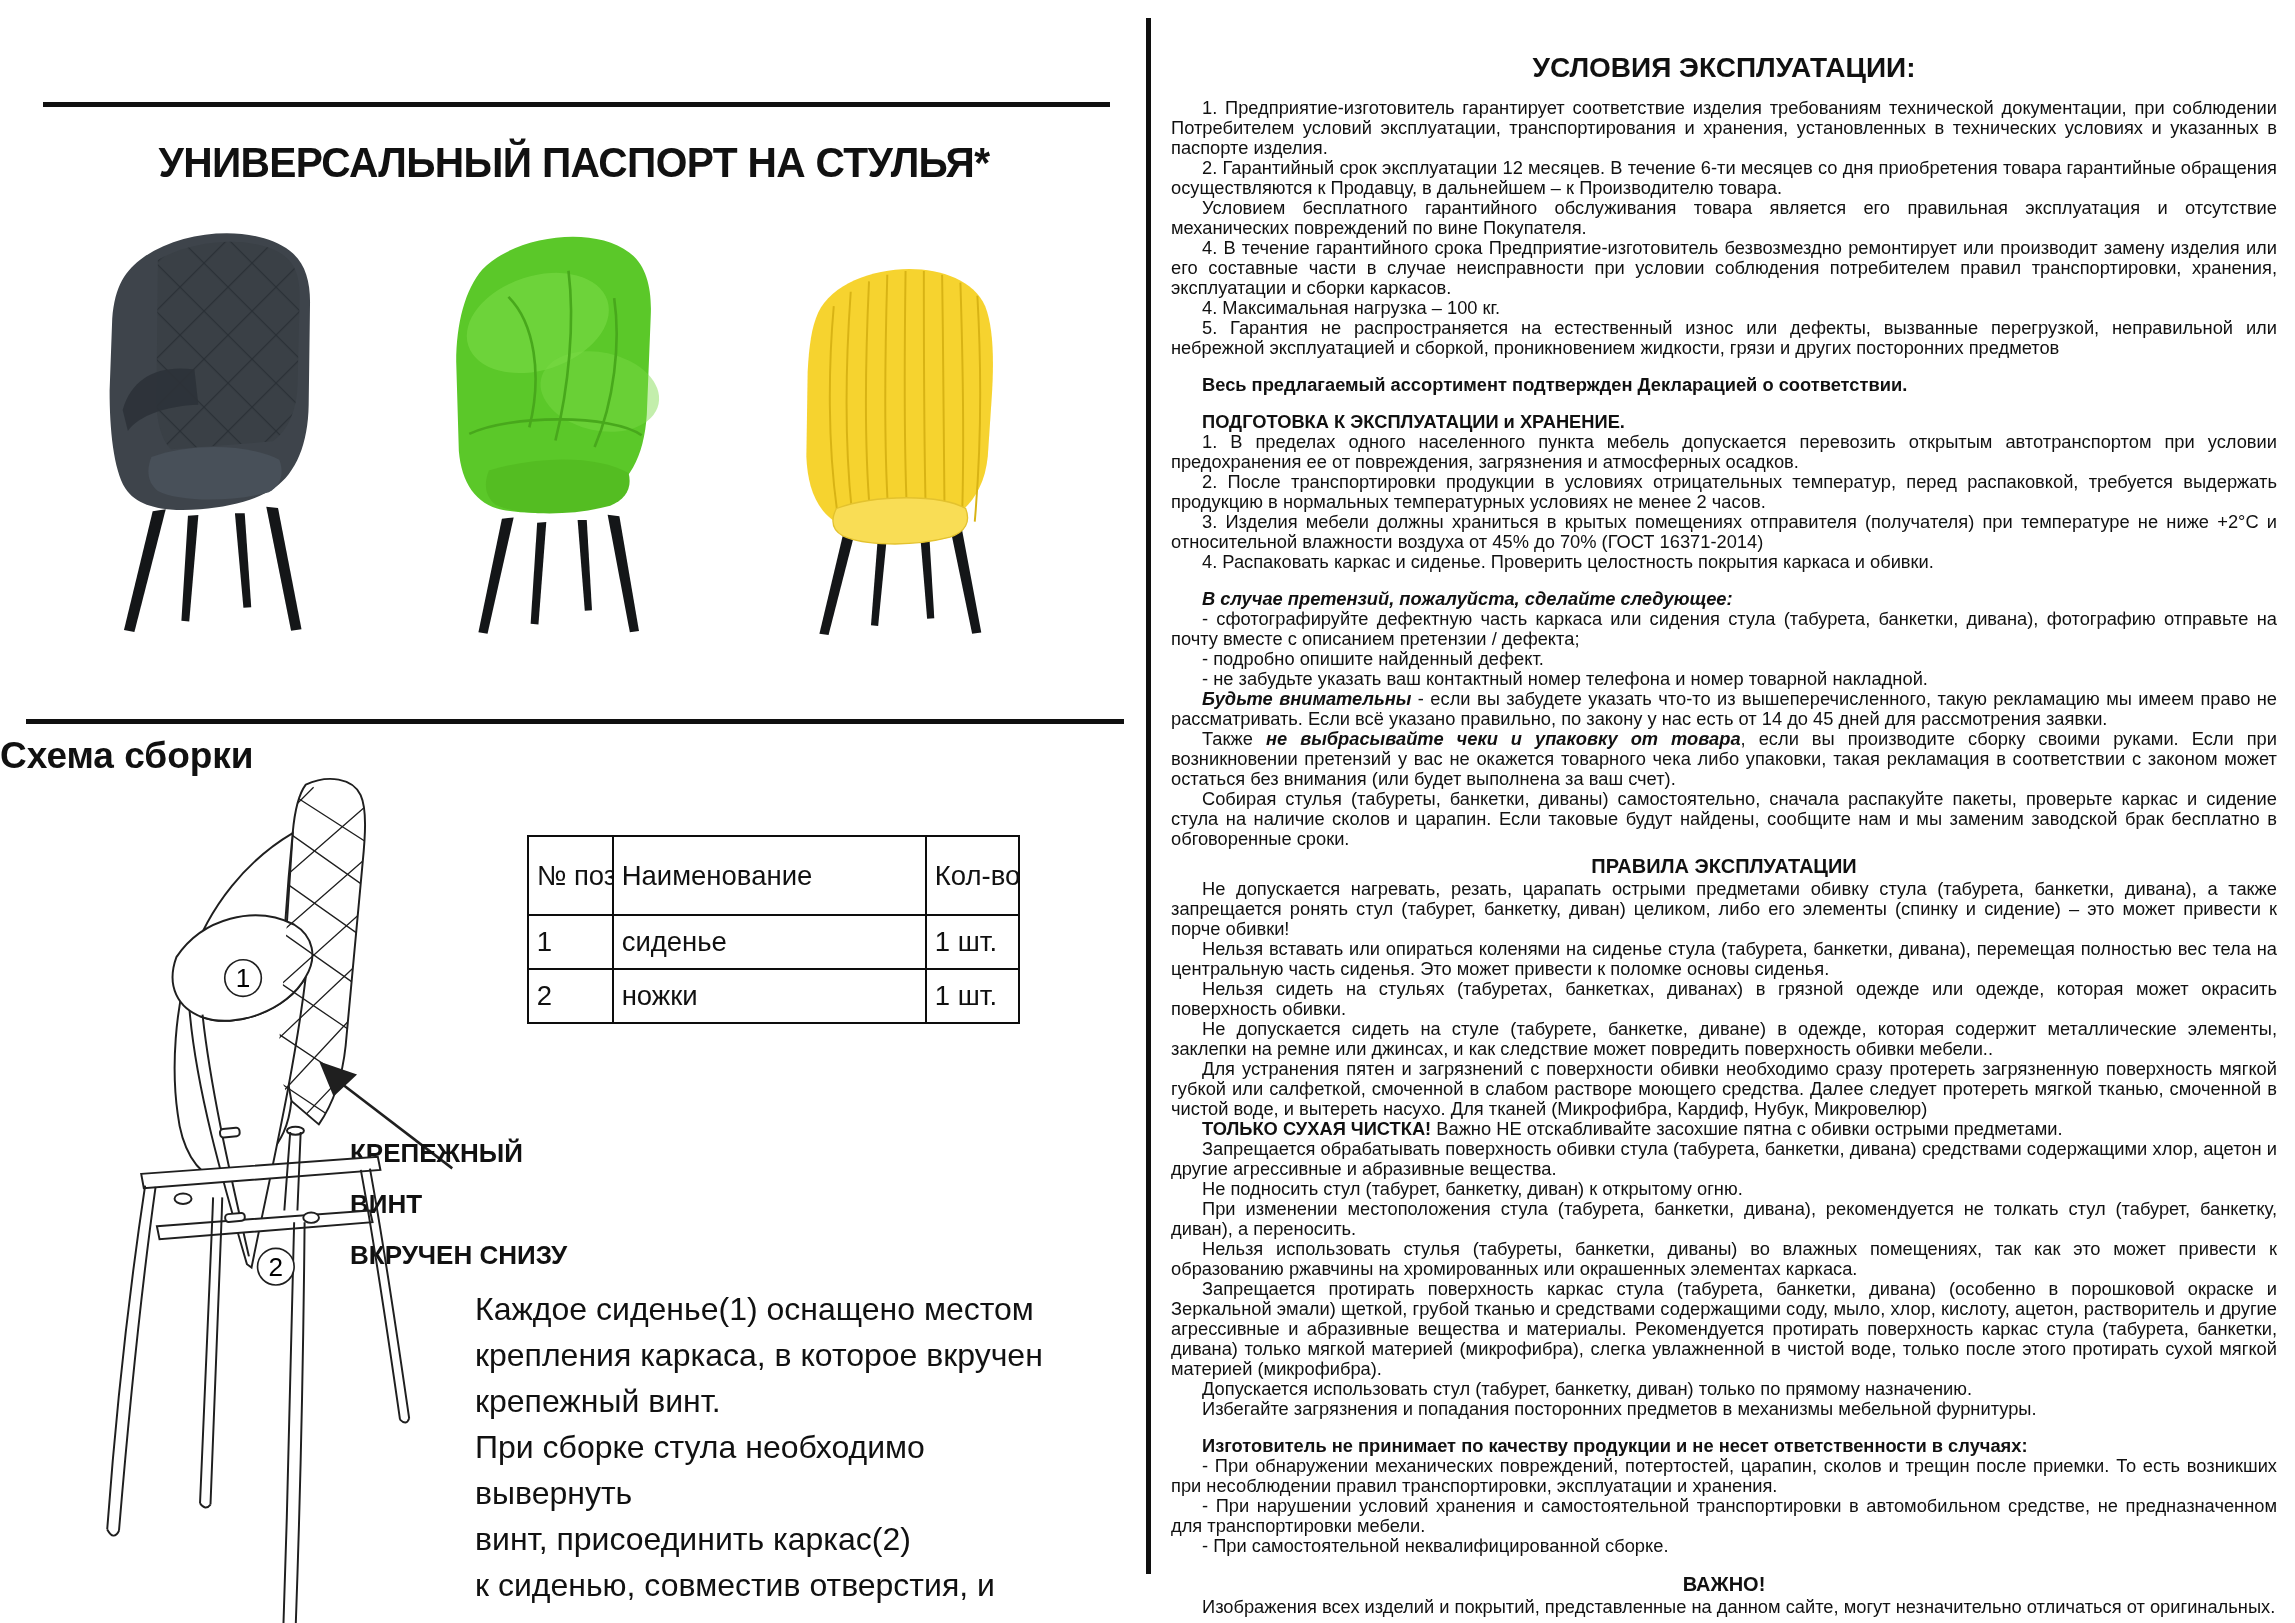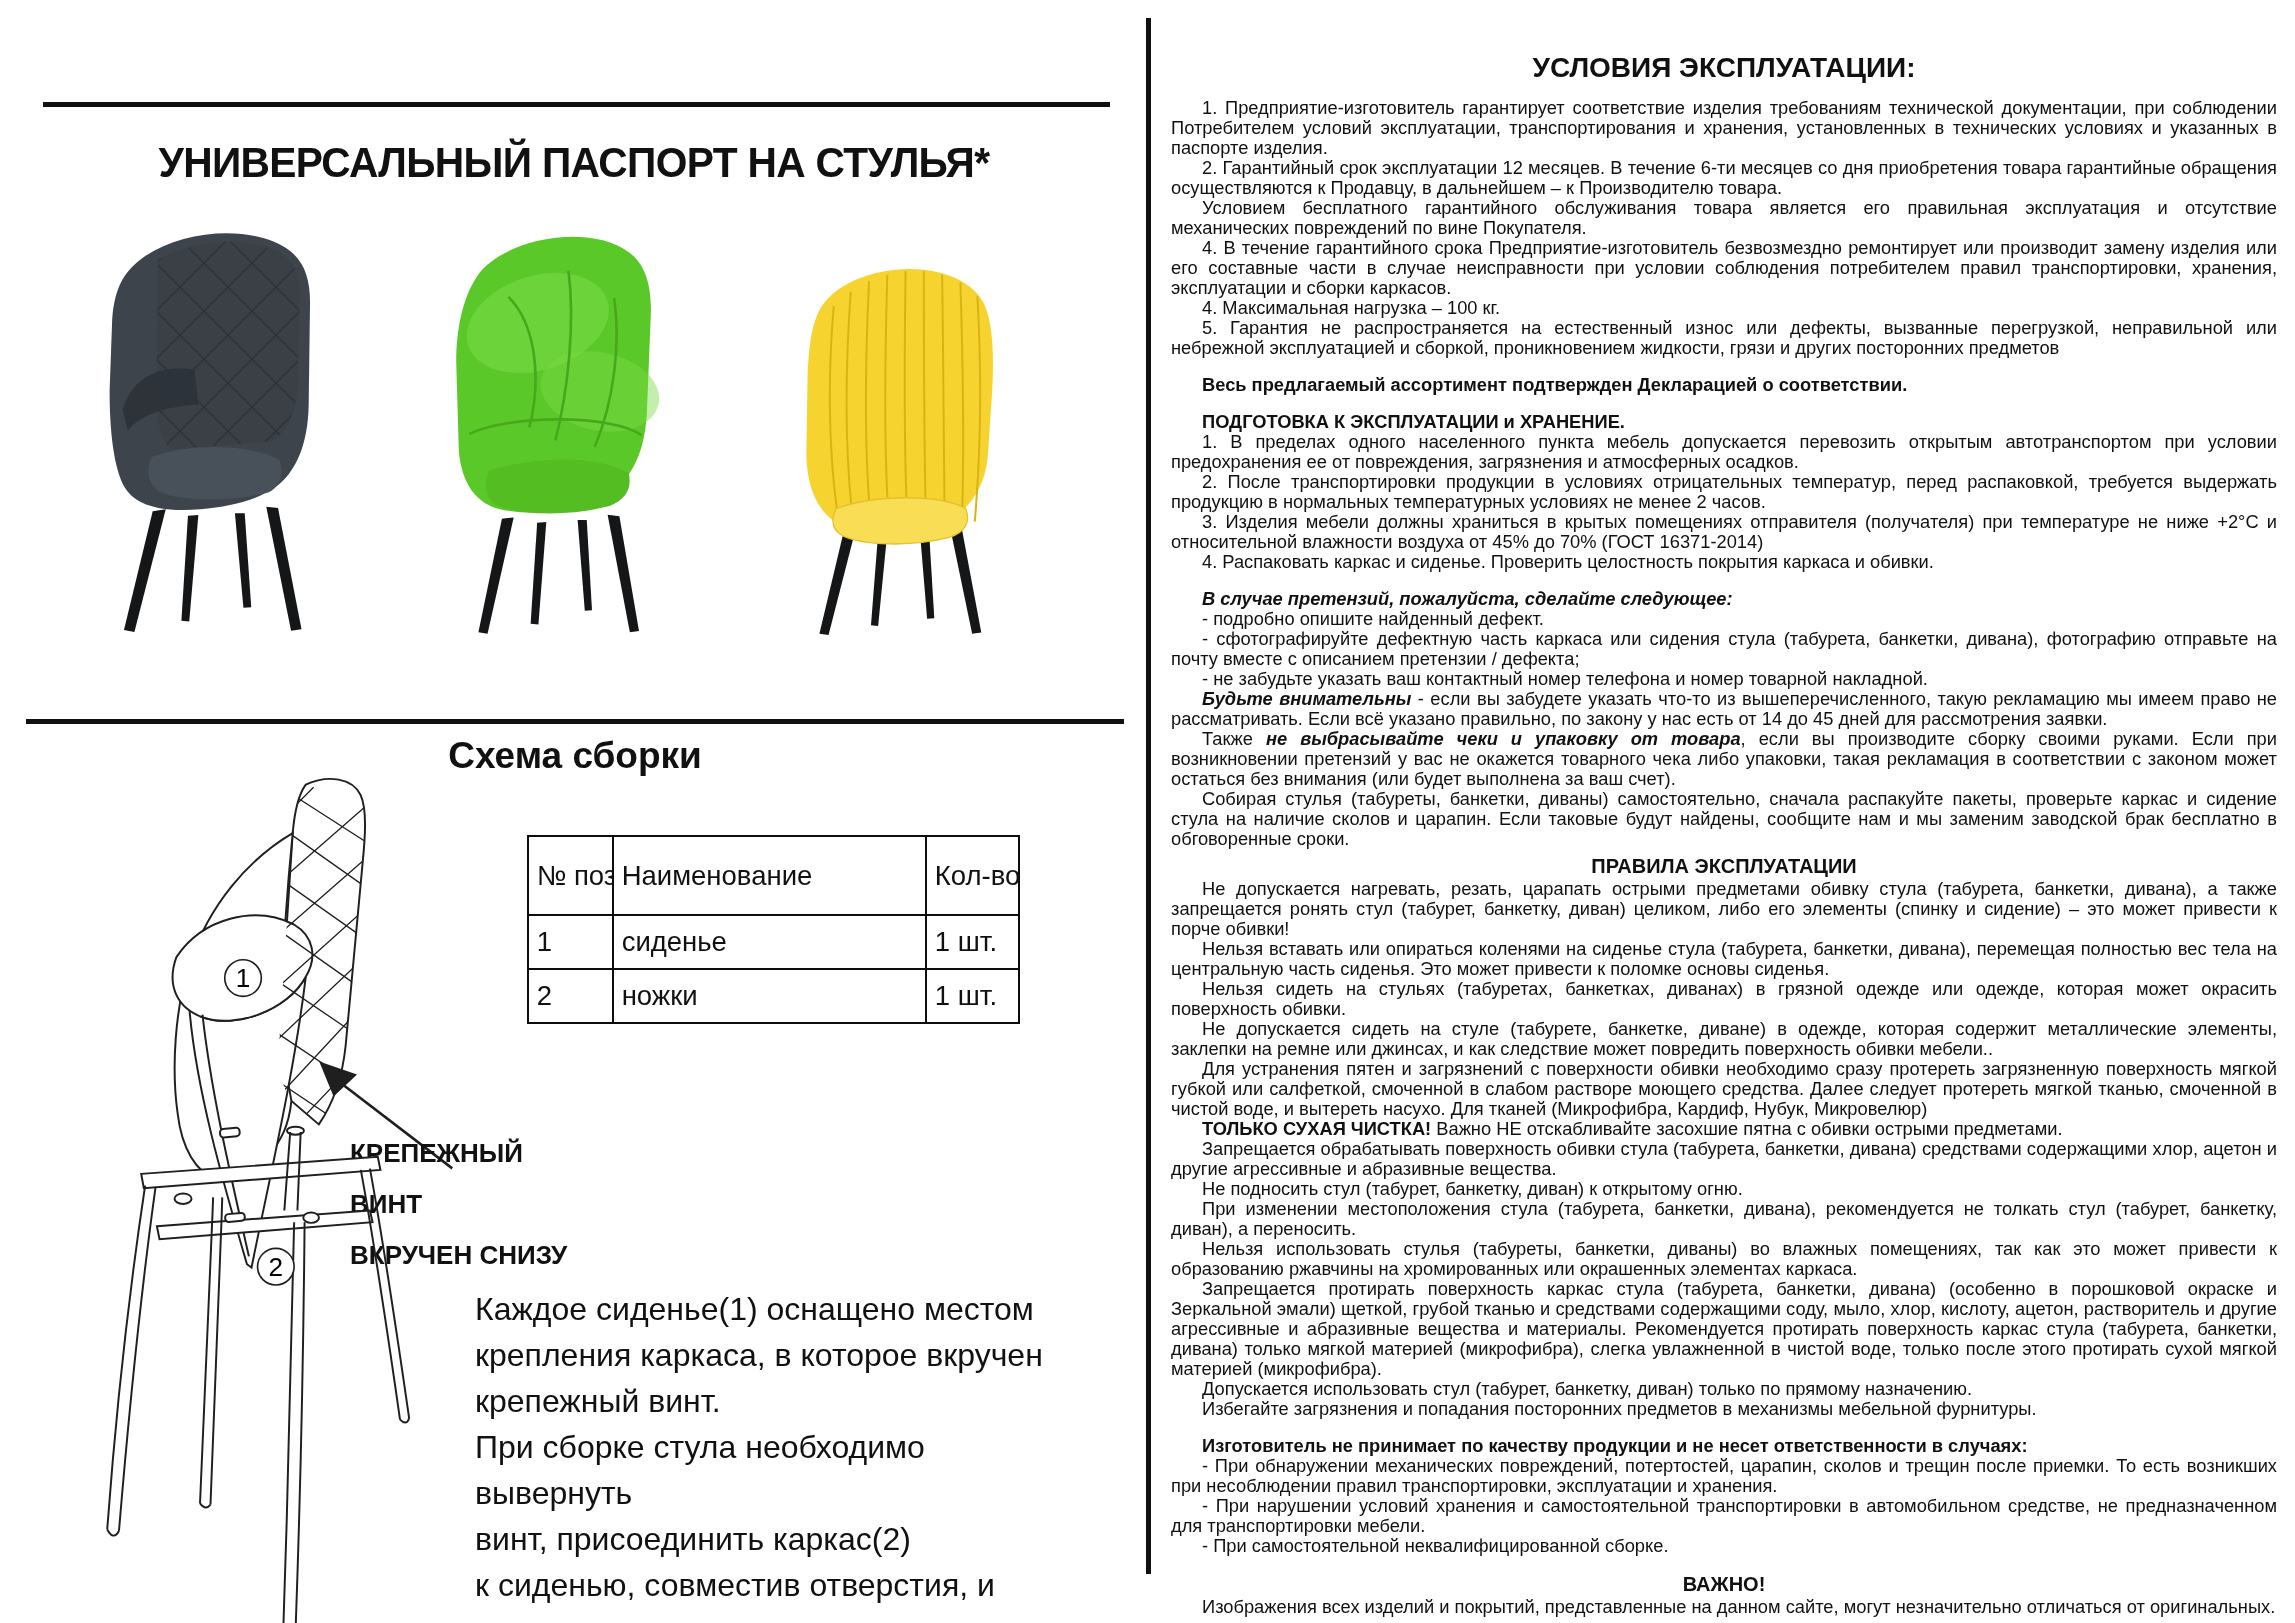--- a/index.html
+++ b/index.html
@@ -4,21 +4,21 @@
 <style>
   html,body{margin:0;padding:0;background:#e8e8e8;}
   .page{position:relative;width:2295px;height:1624px;background:#ffffff;overflow:hidden;
         font-family:"Liberation Sans","DejaVu Sans",sans-serif;color:#111;}
   .abs{position:absolute;}
 
   
   .rule{background:#101010;}
   .doc-title{left:0;top:139px;width:1148px;text-align:center;font-size:42px;font-weight:bold;
              letter-spacing:-0.7px;white-space:nowrap;transform:scaleX(.97);}
-  .scheme-title{left:0;top:735px;width:1150px;text-align:center;font-size:37px;font-weight:bold;}
+  .scheme-title{left:0;top:735px;width:1150px;font-size:37px;font-weight:bold;}
   .callout{left:350px;top:1128px;width:242px;text-align:left;font-size:26px;font-weight:bold;
            line-height:51px;white-space:pre-line;}
   .assembly-note{left:475px;top:1286px;width:575px;font-size:32px;line-height:46px;white-space:pre-line;}
 
   table.parts{position:absolute;left:527px;top:835px;width:493px;border-collapse:collapse;
               table-layout:fixed;font-size:27.5px;}
   table.parts th,table.parts td{border:2.6px solid #0d0d0d;font-weight:normal;text-align:left;
               padding:0 0 0 7.8px;vertical-align:middle;overflow:hidden;white-space:nowrap;}
   table.parts th{height:77px;}
   table.parts td{height:52px;}
@@ -214,22 +214,22 @@
 
     <p class="b gap">Весь предлагаемый ассортимент подтвержден Декларацией о соответствии.</p>
 
     <p class="b gap">ПОДГОТОВКА К ЭКСПЛУАТАЦИИ и ХРАНЕНИЕ.</p>
     <p>1. В пределах одного населенного пункта мебель допускается перевозить открытым автотранспортом при условии предохранения ее от повреждения, загрязнения и атмосферных осадков.</p>
     <p>2. После транспортировки продукции в условиях отрицательных температур, перед распаковкой, требуется выдержать продукцию в нормальных температурных условиях не менее 2 часов.</p>
     <p>3. Изделия мебели должны храниться в крытых помещениях отправителя (получателя) при температуре не ниже +2°С и относительной влажности воздуха от 45% до 70% (ГОСТ 16371-2014)</p>
     <p>4. Распаковать каркас и сиденье. Проверить целостность покрытия каркаса и обивки.</p>
 
     <p class="bi gap">В случае претензий, пожалуйста, сделайте следующее:</p>
+    <p>- сфотографируйте дефектную часть каркаса или сидения стула (табурета, банкетки, дивана), фотографию отправьте на почту вместе с описанием претензии / дефекта;</p>
     <p>- подробно опишите найденный дефект.</p>
-    <p>- сфотографируйте дефектную часть каркаса или сидения стула (табурета, банкетки, дивана), фотографию отправьте на почту вместе с описанием претензии / дефекта;</p>
     <p>- не забудьте указать ваш контактный номер телефона и номер товарной накладной.</p>
     <p><span class="bi">Будьте внимательны</span><span> - если вы забудете указать что-то из вышеперечисленного, такую рекламацию мы имеем право не рассматривать. Если всё указано правильно, по закону у нас есть от 14 до 45 дней для рассмотрения заявки.</span></p>
     <p><span>Также </span><span class="bi">не выбрасывайте чеки и упаковку от товара</span><span>, если вы производите сборку своими руками. Если при возникновении претензий у вас не окажется товарного чека либо упаковки, такая рекламация в соответствии с законом может остаться без внимания (или будет выполнена за ваш счет).</span></p>
     <p>Собирая стулья (табуреты, банкетки, диваны) самостоятельно, сначала распакуйте пакеты, проверьте каркас и сидение стула на наличие сколов и царапин. Если таковые будут найдены, сообщите нам и мы заменим заводской брак бесплатно в обговоренные сроки.</p>
 
     <div class="h-mid">ПРАВИЛА ЭКСПЛУАТАЦИИ</div>
     <p>Не допускается нагревать, резать, царапать острыми предметами обивку стула (табурета, банкетки, дивана), а также запрещается ронять стул (табурет, банкетку, диван) целиком, либо его элементы (спинку и сидение) – это может привести к порче обивки!</p>
     <p>Нельзя вставать или опираться коленями на сиденье стула (табурета, банкетки, дивана), перемещая полностью вес тела на центральную часть сиденья. Это может привести к поломке основы сиденья.</p>
     <p>Нельзя сидеть на стульях (табуретах, банкетках, диванах) в грязной одежде или одежде, которая может окрасить поверхность обивки.</p>
     <p>Не допускается сидеть на стуле (табурете, банкетке, диване) в одежде, которая содержит металлические элементы, заклепки на ремне или джинсах, и как следствие может повредить поверхность обивки мебели..</p>

